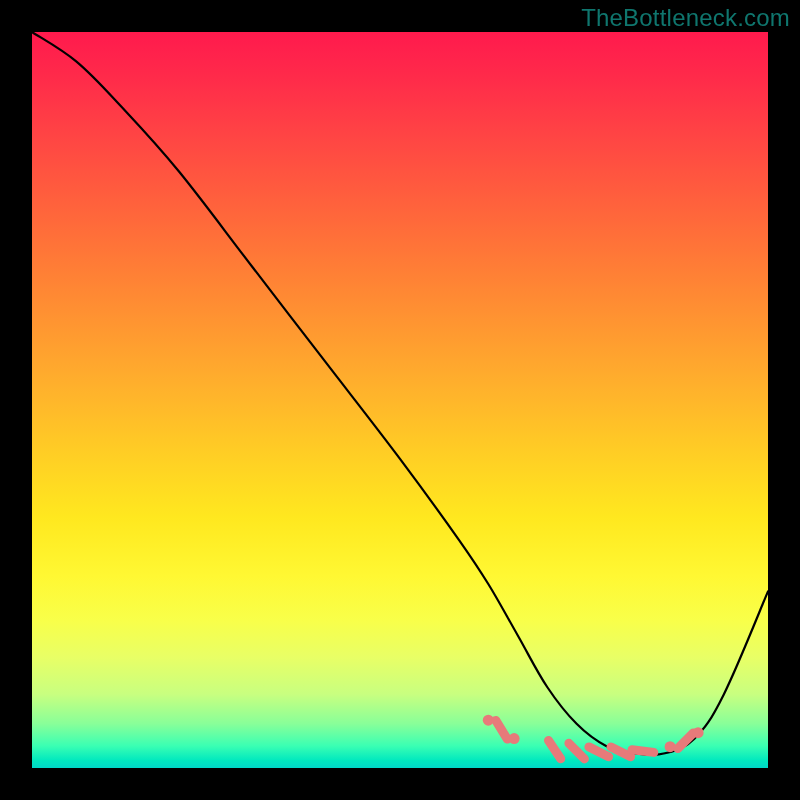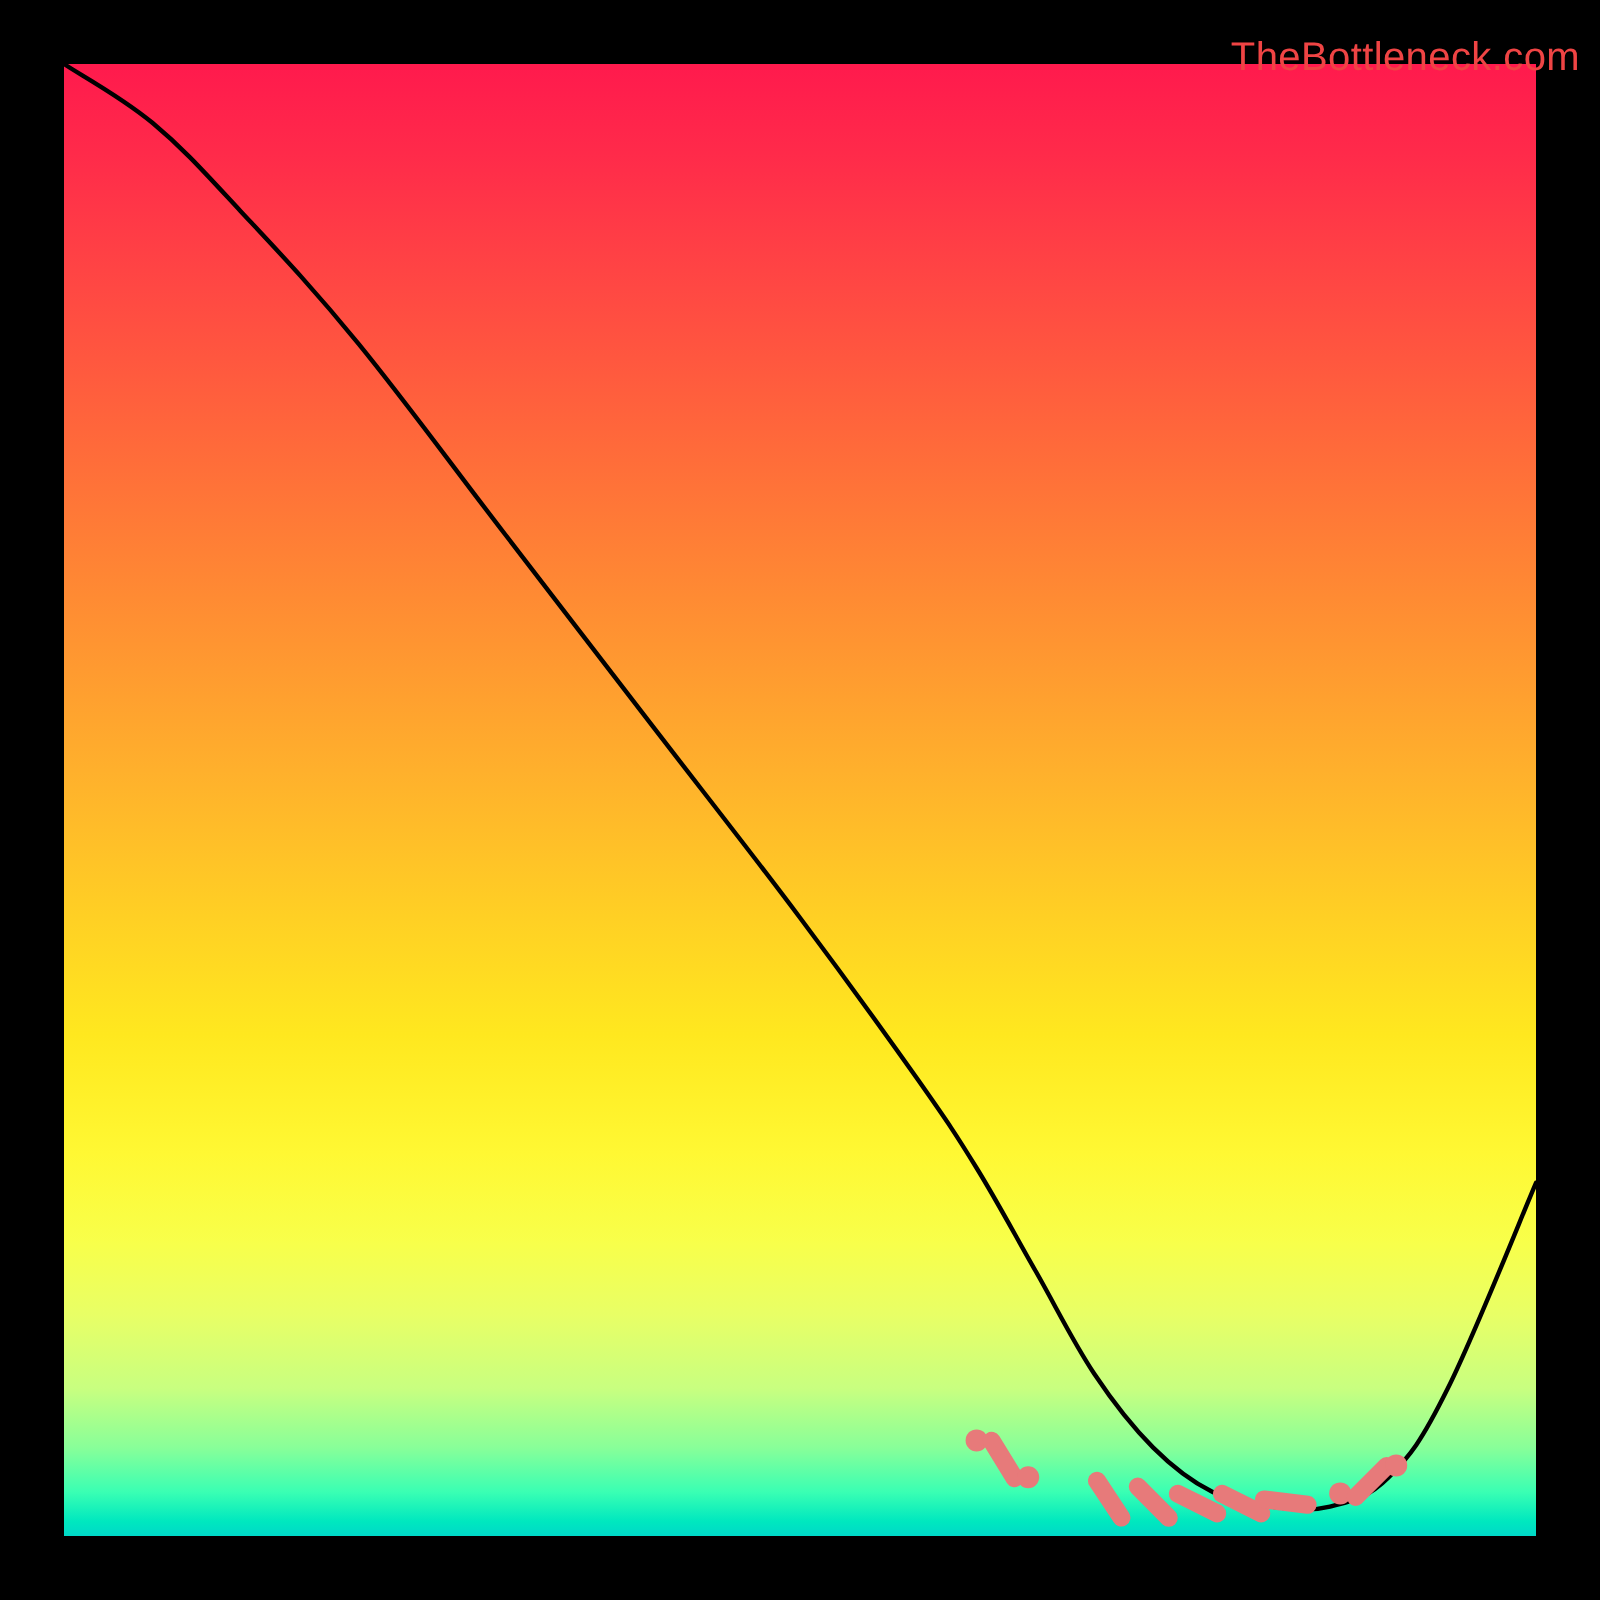--- a/index.html
+++ b/index.html
@@ -30,26 +30,26 @@
       #e8ff66 85%,
       #c8ff80 90%,
       #88ff99 94%,
       #3affb3 97%,
       #00e8bf 99%,
       #00d8c8 100%
     );
   }
   .watermark {
     position: absolute;
-    top: 18px;
+    top: 4px;
     right: 10px;
     font-family: Arial, Helvetica, sans-serif;
-    font-size: 20px;
+    font-size: 24px;
     font-weight: 500;
-    color: #ef4444;
+    color: #0f766e;
     letter-spacing: 0.2px;
   }
   svg.curve {
     position: absolute;
     left: 0; top: 0;
     width: 736px;
     height: 736px;
     overflow: visible;
   }
   .curve-path {

